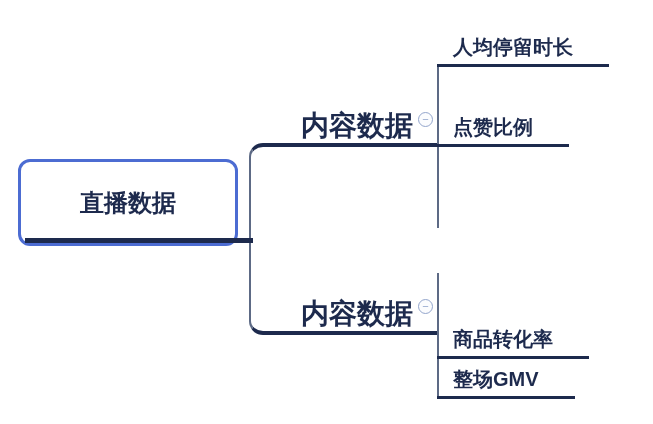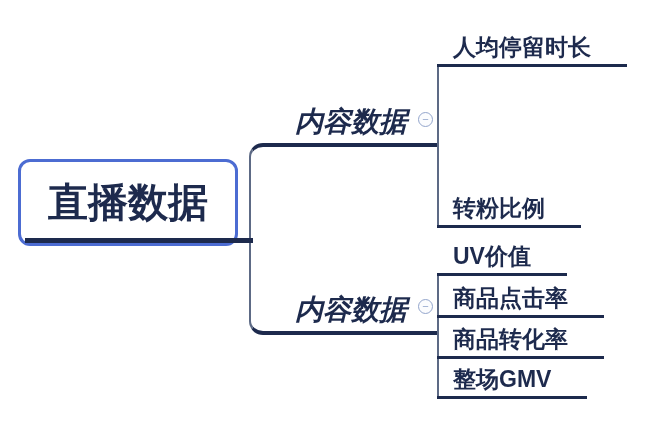--- a/index.html
+++ b/index.html
@@ -18,46 +18,45 @@
     overflow:hidden;
   }
   
   .root-node{
     position:absolute;left:18px;top:159px;
     width:214px;height:81px;
     border:3px solid var(--blue);
     border-radius:12px;
     background:#ffffff;
     display:flex;align-items:center;justify-content:center;
-    font-size:40px;font-weight:bold;
+    font-size:24px;font-weight:bold;
     z-index:1;
   }
   .root-underline{
     position:absolute;left:25px;top:238px;
     width:228px;height:5px;
     background:var(--navy);
     z-index:2;
   }
   
   .main-bracket{
     position:absolute;left:249px;top:143px;
     width:188px;height:192px;
     box-sizing:border-box;
     border-left:2px solid var(--thin);
     border-top:4px solid var(--navy);
     border-bottom:4px solid var(--navy);
     border-radius:14px 0 0 14px;
   }
   
   .branch-label{
-    position:absolute;left:257px;width:188px;height:38px;
-    display:flex;justify-content:center;
+    position:absolute;left:263px;width:188px;height:38px;
+    display:flex;align-items:flex-end;justify-content:center;
     font-size:28px;font-weight:bold;line-height:34px;
     white-space:nowrap;
-    font-style:italic;
   }
   .branch-label.content{top:105px;}
   .branch-label.business{top:293px;}
   
   .toggle{
     position:absolute;left:418px;width:15px;height:15px;
     box-sizing:border-box;
     border:1.5px solid var(--toggle);
     border-radius:50%;
     background:#fbfcfe;
@@ -74,21 +73,21 @@
     background:var(--thin);
   }
   .child-bracket.content{top:64px;height:164px;}
   .child-bracket.business{top:273px;height:126px;}
   
   .child-item{
     position:absolute;left:437px;
     height:28px;line-height:28px;
     padding:0 36px 3px 16px;
     border-bottom:3px solid var(--navy);
-    font-size:23px;font-weight:bold;
+    font-size:20px;font-weight:bold;
     white-space:nowrap;
     background:transparent;
   }
 </style>
 </head>
 <body>
 
 <div class="canvas">
 
   <div class="root-node">
@@ -98,26 +97,24 @@
 
   <div class="main-bracket"></div>
 
   <div class="branch-label content">
     <span>内容数据</span>
   </div>
   <div class="toggle content">−</div>
   <div class="child-bracket content"></div>
 
   <div class="child-item" style="top:33px">人均停留时长</div>
-  <div class="child-item" style="top:194px">转粉比例</div>
+  <div class="child-item" style="top:113px">点赞比例</div>
 
   <div class="branch-label business">
     <span>内容数据</span>
   </div>
   <div class="toggle business">−</div>
   <div class="child-bracket business"></div>
 
-  <div class="child-item" style="top:242px">UV价值</div>
-  <div class="child-item" style="top:284px">商品点击率</div>
   <div class="child-item" style="top:325px">商品转化率</div>
   <div class="child-item" style="top:365px">整场GMV</div>
 
 </div>
 
 </body></html>

